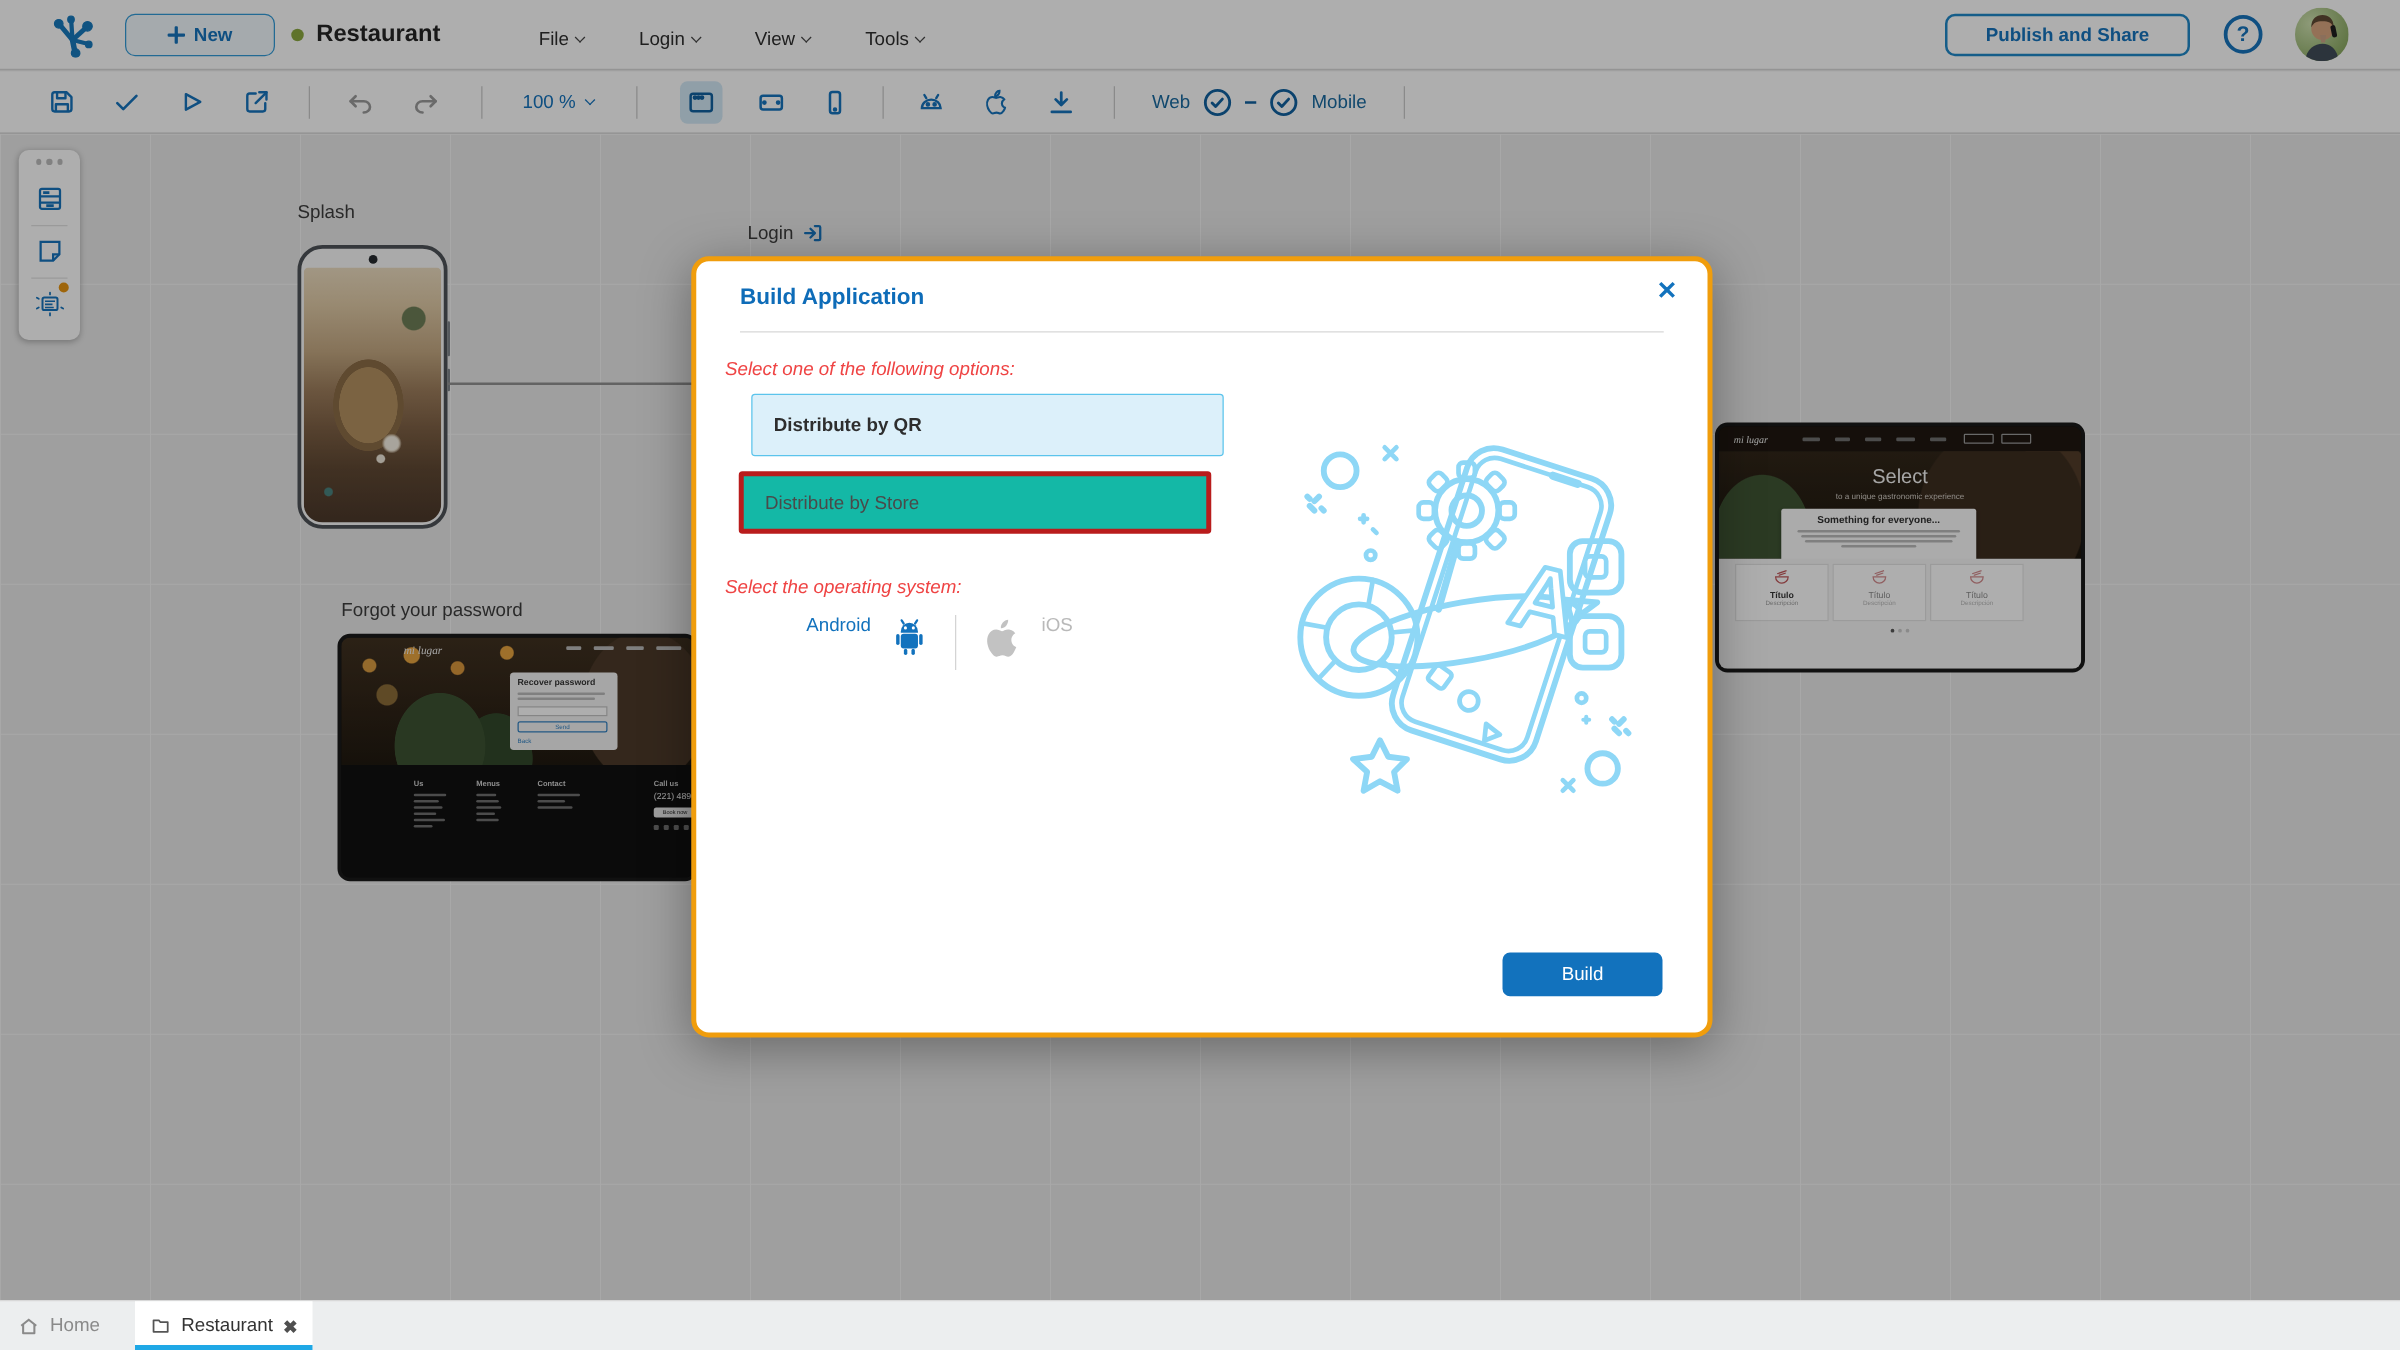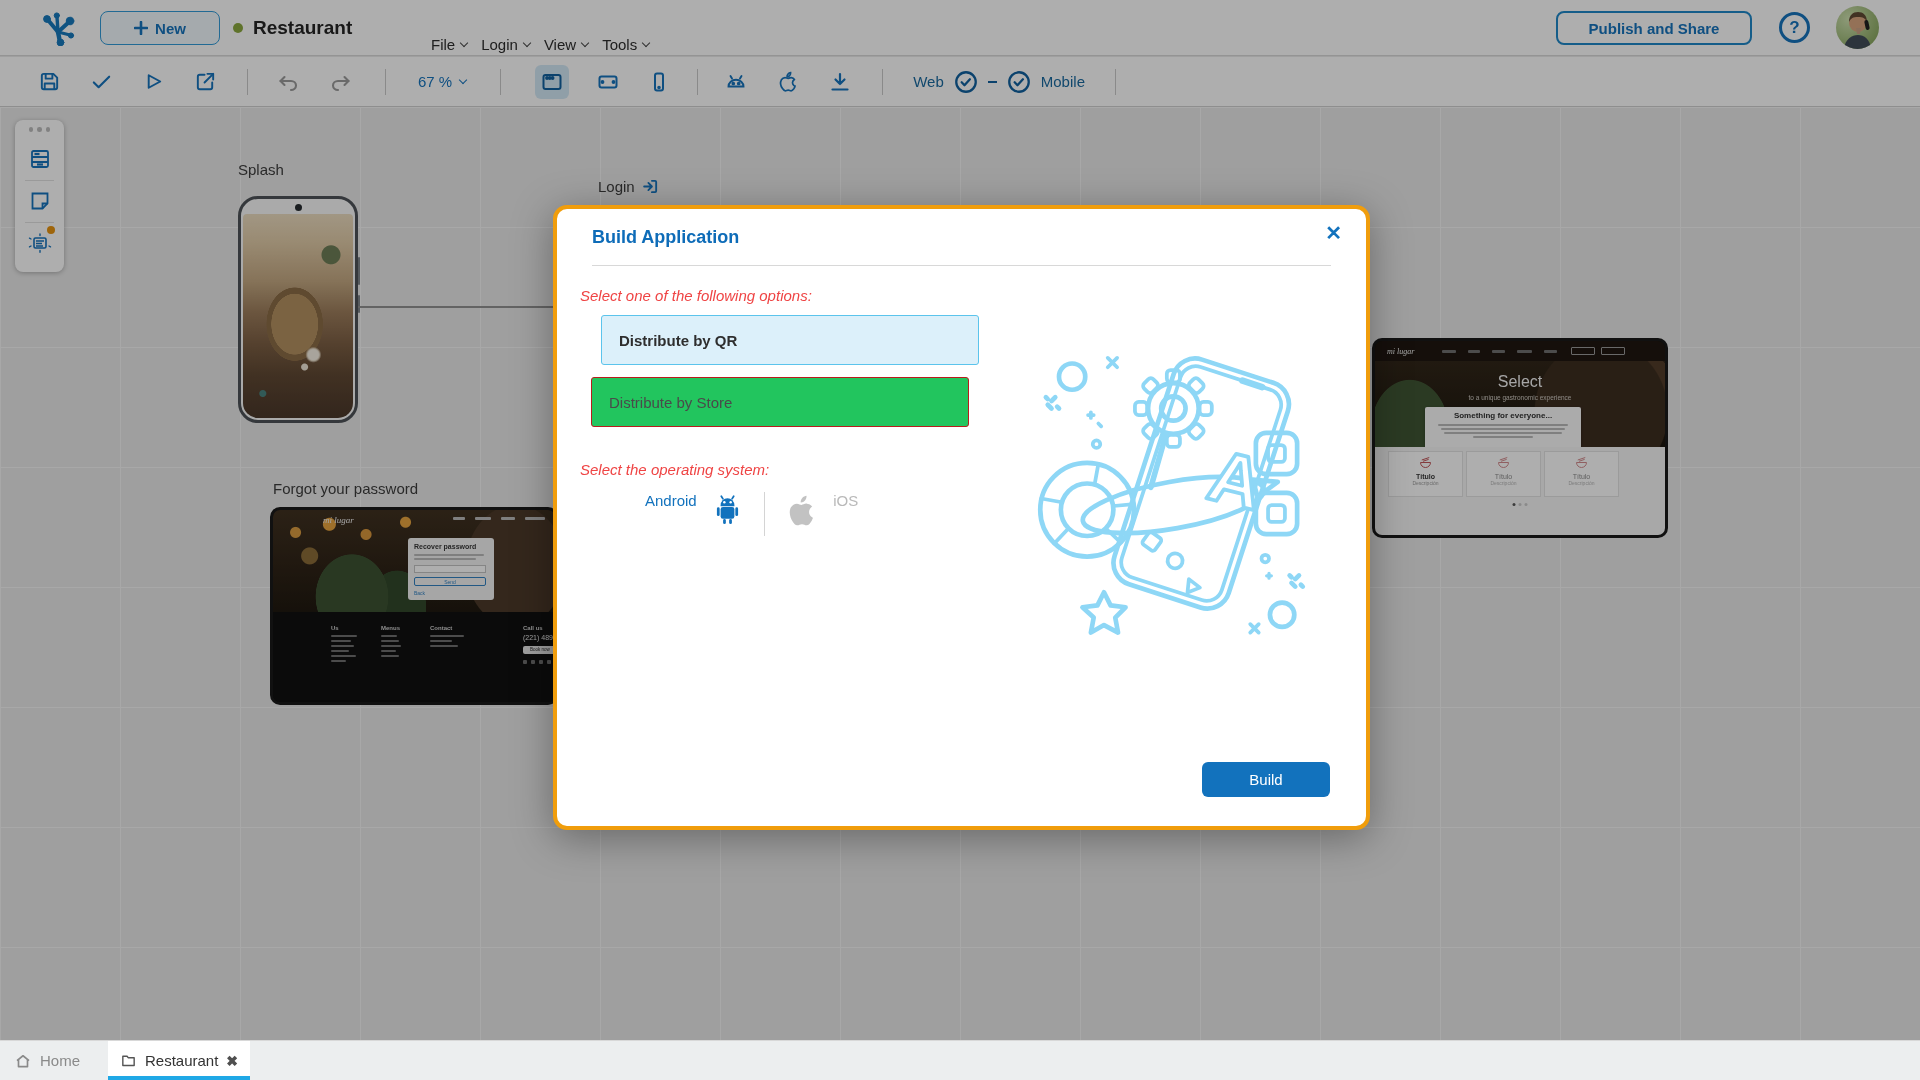--- a/index.html
+++ b/index.html
@@ -9,21 +9,21 @@
 
   
   .header { position:absolute; left:0; top:0; width:1920px; height:56px; background:#ffffff;
     border-bottom:1px solid #d9d9d9; z-index:1; }
   .new-btn { position:absolute; left:100px; top:11px; width:120px; height:34px;
     border:1.5px solid #2f9ad8; border-radius:8px; background:#f2f9fe; color:#1272bd;
     font-weight:bold; font-size:15px; display:flex; align-items:center; justify-content:center; gap:7px; }
   .proj { position:absolute; left:233px; top:0; height:56px; display:flex; align-items:center; gap:10px; }
   .proj-dot { width:10px; height:10px; border-radius:50%; background:#8aa83d; }
   .proj-name { font-size:19px; font-weight:bold; color:#222; }
-  .menus { position:absolute; left:431px; top:16px; height:56px; display:flex; align-items:center; gap:14px;text-align:center; }
+  .menus { position:absolute; left:431px; top:3px; height:56px; display:flex; align-items:center; gap:44px;text-align:center; }
   .menu-item { font-size:15px; color:#2b2b2b; display:flex; align-items:center; gap:6px; cursor:default; }
   .chev { width:6px; height:6px; border-right:1.8px solid #444; border-bottom:1.8px solid #444;
     transform:rotate(45deg); margin-top:-3px; }
   .publish-btn { position:absolute; left:1556px; top:11px; width:196px; height:34px;
     border:2px solid #1b86c8; border-radius:8px; background:#fff; color:#1272bd;
     font-weight:bold; font-size:15px; display:flex; align-items:center; justify-content:center; }
   .help { position:absolute; left:1779px; top:12px; width:31px; height:31px; border:3px solid #1272bd;
     border-radius:50%; color:#1272bd; font-weight:bold; font-size:17px;
     display:flex; align-items:center; justify-content:center; }
   .avatar { position:absolute; left:1836px; top:6px; width:43px; height:43px; border-radius:50%; overflow:hidden; }
@@ -112,21 +112,21 @@
   .modal { position:absolute; left:553px; top:205px; width:817px; height:625px; background:#fff;
     border:4px solid #f09d0c; border-radius:14px; z-index:30; box-shadow:0 8px 40px rgba(0,0,0,.35); }
   .modal-title { position:absolute; left:35px; top:18px; font-size:18px; font-weight:bold; color:#0e6cb8; }
   .modal-close { position:absolute; right:20px; top:10px; font-size:20px; font-weight:bold; color:#1272bd;
     line-height:1; padding:4px; }
   .modal-div { position:absolute; left:35px; right:35px; top:56px; height:1px; background:#d8d8d8; }
   .modal-sub { position:absolute; left:23px; font-size:15px; color:#ef4444;font-style:italic; }
   .opt { position:absolute; left:34px; width:378px; height:50px; border-radius:3px;
     display:flex; align-items:center; padding-left:17px; font-size:15px; }
   .opt-sel { background:#dcf0fa; border:1.5px solid #5bc4ec; font-weight:bold; color:#2e2e2e; }
-  .opt-un { background:#22c55e; border:1px solid #b91c1c; color:#4a4a4a; }
+  .opt-un { background:#14b8a6; border:4px solid #b91c1c; color:#4a4a4a; }
   .os-row { position:absolute; left:88px; top:283px; height:46px; display:flex; gap:14px; }
   .os-android-label { font-size:15px; color:#1272bd; }
   .os-divider { width:1.5px; height:44px; background:#d4d4d4; margin:0 6px; }
   .os-ios-label { font-size:15px; color:#b9b9b9; }
   .build-btn { position:absolute; right:36px; bottom:29px; width:128px; height:35px; background:#1272bd;
     border:none; border-radius:6px; color:#fff; font-size:15px; font-family:"Liberation Sans",sans-serif; }
   .illus { position:absolute; right:52px; top:112px; }
 
   
   .tabbar { position:absolute; left:0; top:1040px; width:1920px; height:40px; background:#eceeef;
@@ -423,21 +423,21 @@
     </span>
     <span class="tb-ico">
       <svg width="24" height="24" viewBox="0 0 24 24" fill="none" stroke="#9a9a9a" stroke-width="2.1" stroke-linecap="round" stroke-linejoin="round">
         <path d="M15.5 7l4 4-4 4"></path>
           <path d="M19.5 11H9a5 4.5 0 0 0 0 9"></path>
       </svg>
     </span>
   </div>
   <div class="tb-sep" style="margin:0 32px;"></div>
   <div class="tb-zoom">
-    <span>67 %</span>
+    <span>100 %</span>
     <i class="chev"></i>
   </div>
   <div class="tb-sep" style="margin:0 34px;"></div>
   <div style="display:flex;align-items:center;gap:27px;">
     <span class="tb-ico dev-active">
       <svg width="24" height="24" viewBox="0 0 24 24" fill="none" stroke="#0d5f9e" stroke-width="2">
         <rect x="3.5" y="5" width="17" height="14" rx="2"></rect>
           <circle cx="7" cy="8" r=".9" fill="#0d5f9e"></circle>
           <circle cx="9.8" cy="8" r=".9" fill="#0d5f9e"></circle>
           <circle cx="12.6" cy="8" r=".9" fill="#0d5f9e"></circle>

